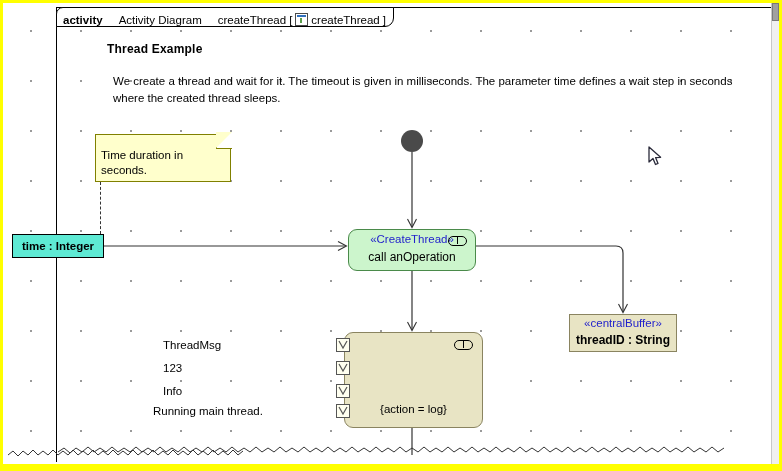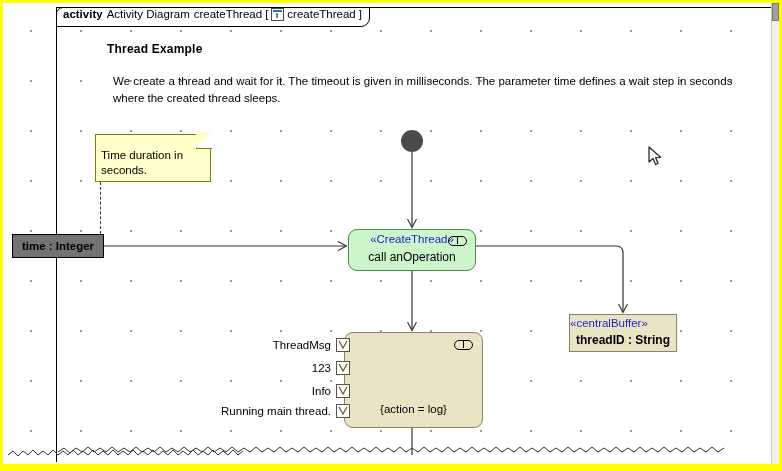--- a/index.html
+++ b/index.html
@@ -49,27 +49,27 @@
     background:transparent;
   }
   #frame-tab{
     position:absolute;left:53px;top:4px;
     height:20px;
     border:1px solid #000;
     border-top-left-radius:7px;
     border-bottom-right-radius:9px;
     background:#ffffff;
     padding:0 7px 0 6px;
-    display:flex;align-items:flex-start;
+    display:flex;align-items:flex-end;
     white-space:nowrap;
     font-size:11.5px;color:#000;
     box-sizing:border-box;
   }
   #frame-tab .kw{font-weight:bold;}
-  #frame-tab .nm{margin-left:4px;}
+  #frame-tab .nm{margin-left:16px;}
   #frame-tab .brk{margin-left:3px;}
   .tab-icon{
     display:inline-block;width:13px;height:13px;margin:0 3px;
     position:relative;vertical-align:middle;
     background:#ffffff;border:1px solid #4a4a4a;box-sizing:border-box;
   }
   .tab-icon::before{
     content:"";position:absolute;left:1px;top:1px;width:9px;height:2px;background:#2f6fbd;
   }
   .tab-icon::after{
@@ -79,21 +79,21 @@
   #title{
     position:absolute;left:104px;top:39px;
     font-size:12px;font-weight:bold;color:#000;letter-spacing:.2px;
   }
   #desc{
     position:absolute;left:110px;top:70px;width:625px;
     font-size:11.5px;color:#000;line-height:17px;
   }
   
   #note{
-    position:absolute;left:92px;top:131px;width:116px;height:48px;
+    position:absolute;left:92px;top:131px;width:116px;height:48px;padding-left:20px;
   }
   #note .body{
     position:absolute;inset:0;
     background:#ffffcc;border:1px solid #808000;box-sizing:border-box;
   }
   #note .fold{
     position:absolute;right:-1px;top:-1px;width:16px;height:16px;
     background:#ffffff;
     border-left:1px solid #808000;border-bottom:1px solid #808000;
     box-sizing:border-box;
@@ -106,21 +106,21 @@
     position:absolute;left:6px;top:14px;right:6px;
     font-size:11.5px;color:#000;line-height:15px;
   }
   #note-link{
     position:absolute;left:97px;top:179px;width:0;height:52px;
     border-left:1px dashed #333;
   }
   
   #time-node{
     position:absolute;left:9px;top:231px;width:92px;height:24px;
-    background:#737373;border:1px solid #000;box-sizing:border-box;
+    background:#5eead4;border:1px solid #000;box-sizing:border-box;
     display:flex;align-items:center;justify-content:center;
     font-size:11.5px;font-weight:bold;color:#000;
   }
   
   #initial{
     position:absolute;left:398px;top:127px;width:22px;height:22px;
     background:#4a4a4a;border-radius:50%;
   }
   
   #create-thread{
@@ -164,30 +164,30 @@
     font-size:11.5px;color:#000;
   }
   #logger .op-icon{right:9px;top:7px;}
   
   .pin{
     position:absolute;width:14px;height:14px;
     background:#fffff0;border:1px solid #555;box-sizing:border-box;
   }
   .pin svg{position:absolute;left:1px;top:1px;}
   .pin-label{
-    position:absolute;text-align:right;
+    position:absolute;
     font-size:11.5px;color:#000;white-space:nowrap;
   }
   
   #buffer{
     position:absolute;left:566px;top:311px;width:108px;height:38px;
     background:#e8e4c4;border:1px solid #8a8460;box-sizing:border-box;
   }
   #buffer .stereo{
-    position:absolute;left:0;right:0;top:2px;text-align:left;
+    position:absolute;left:0;right:0;top:2px;text-align:center;
     font-size:11.5px;color:#2222cc;
   }
   #buffer .nm{
     position:absolute;left:0;right:0;top:18px;text-align:center;
     font-size:12px;font-weight:bold;color:#000;
   }
   
   #cursor{position:absolute;left:648px;top:146px;}
   svg.edges{position:absolute;left:0;top:0;width:770px;height:461px;overflow:visible;}
 </style>

